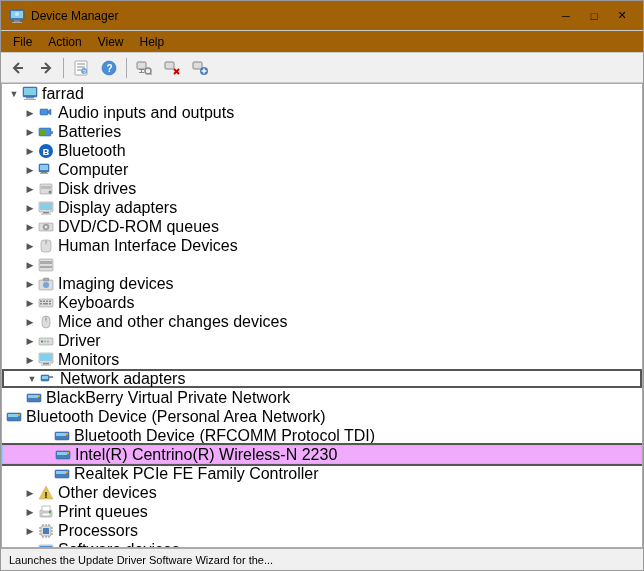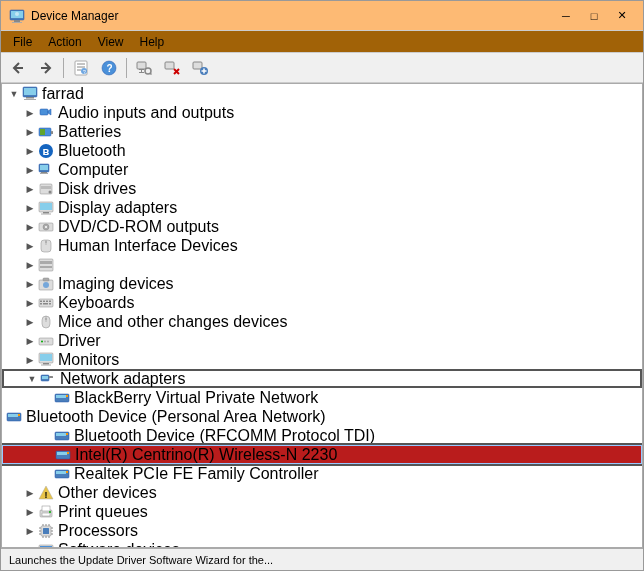--- a/index.html
+++ b/index.html
@@ -16,21 +16,21 @@
     .window {
       width: 644px;
       height: 571px;
       background: #f0f0f0;
       border: 1px solid #999;
       display: flex;
       flex-direction: column;
     }
 
     .title-bar {
-      background: #fdba74;
+      background: #a16207;
       height: 30px;
       display: flex;
       align-items: center;
       padding: 0 8px;
       border-bottom: 1px solid #ccc;
       user-select: none;
     }
 
     .title-bar-icon {
       width: 16px;
@@ -390,21 +390,21 @@
 
       <div class="tree-item" style="padding-left:20px;">
         <span class="tree-expand">▶</span>
         <span class="tree-icon">
           <svg width="16" height="16" viewBox="0 0 16 16">
             <rect x="1" y="4" width="14" height="8" rx="1" fill="#ddd" stroke="#888" stroke-width="0.5"></rect>
             <circle cx="8" cy="8" r="3" fill="#aaa" stroke="#888" stroke-width="0.5"></circle>
             <circle cx="8" cy="8" r="1" fill="#fff"></circle>
           </svg>
         </span>
-        <span class="tree-label">DVD/CD-ROM outputs</span>
+        <span class="tree-label">DVD/CD-ROM queues</span>
       </div>
 
       <div class="tree-item" style="padding-left:20px;">
         <span class="tree-expand">▶</span>
         <span class="tree-icon">
           <svg width="16" height="16" viewBox="0 0 16 16">
             <rect x="3" y="2" width="10" height="12" rx="3" fill="#ddd" stroke="#888" stroke-width="0.5"></rect>
             <line x1="8" y1="2" x2="8" y2="7" stroke="#888" stroke-width="0.5"></line>
             <circle cx="8" cy="4" r="1" fill="#aaa"></circle>
           </svg>
@@ -496,21 +496,21 @@
           <svg width="16" height="16" viewBox="0 0 16 16">
             <rect x="1" y="4" width="8" height="6" rx="1" fill="#4a7ebb" stroke="#2255aa" stroke-width="0.5"></rect>
             <rect x="2" y="5" width="6" height="3" fill="#87ceeb"></rect>
             <rect x="9" y="5" width="4" height="2" rx="0.5" fill="#888"></rect>
             <line x1="9" y1="6" x2="9" y2="8" stroke="#888" stroke-width="0.5"></line>
           </svg>
         </span>
         <span class="tree-label">Network adapters</span>
       </div>
 
-      <div class="tree-item" style="padding-left:52px;">
+      <div class="tree-item" style="padding-left:24px;">
         <span class="tree-icon">
           <svg width="16" height="16" viewBox="0 0 16 16">
             <rect x="1" y="4" width="14" height="8" rx="1" fill="#4a7ebb" stroke="#2255aa" stroke-width="0.5"></rect>
             <rect x="2" y="5" width="10" height="3" fill="#87ceeb"></rect>
             <rect x="12" y="5" width="2" height="2" fill="#f90"></rect>
           </svg>
         </span>
         <span class="tree-label">BlackBerry Virtual Private Network</span>
       </div>
 
@@ -529,21 +529,21 @@
         <span class="tree-icon">
           <svg width="16" height="16" viewBox="0 0 16 16">
             <rect x="1" y="4" width="14" height="8" rx="1" fill="#4a7ebb" stroke="#2255aa" stroke-width="0.5"></rect>
             <rect x="2" y="5" width="10" height="3" fill="#87ceeb"></rect>
             <rect x="12" y="5" width="2" height="2" fill="#f90"></rect>
           </svg>
         </span>
         <span class="tree-label">Bluetooth Device (RFCOMM Protocol TDI)</span>
       </div>
 
-      <div class="tree-item ctx-selected" style="padding-left:52px; background: #b91c1c; border: 1px solid #99c8ff; outline: 2px solid #555;">
+      <div class="tree-item ctx-selected" style="padding-left:52px; background: #f0abfc; border: 1px solid #99c8ff; outline: 2px solid #555;">
         <span class="tree-icon">
           <svg width="16" height="16" viewBox="0 0 16 16">
             <rect x="1" y="4" width="14" height="8" rx="1" fill="#4a7ebb" stroke="#2255aa" stroke-width="0.5"></rect>
             <rect x="2" y="5" width="10" height="3" fill="#87ceeb"></rect>
             <rect x="12" y="5" width="2" height="2" fill="#f90"></rect>
           </svg>
         </span>
         <span class="tree-label">Intel(R) Centrino(R) Wireless-N 2230</span>
       </div>
 

